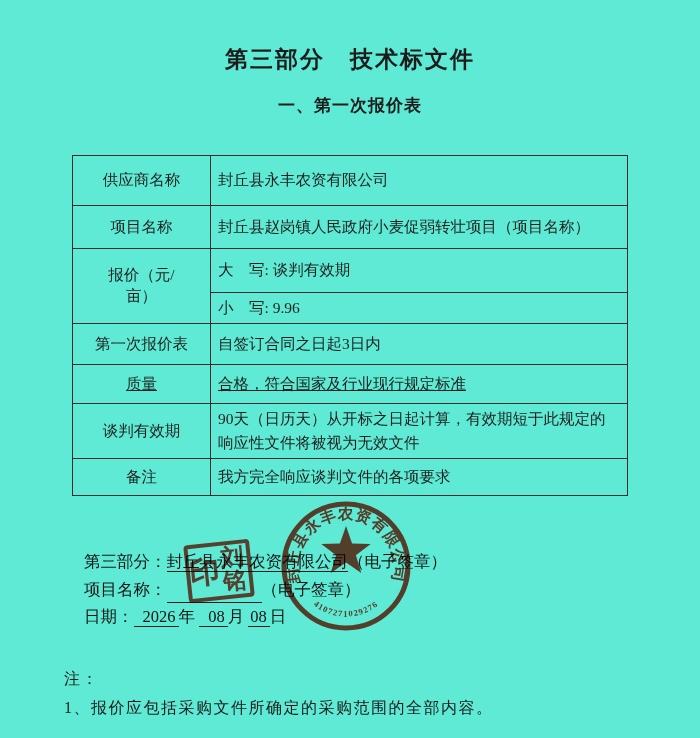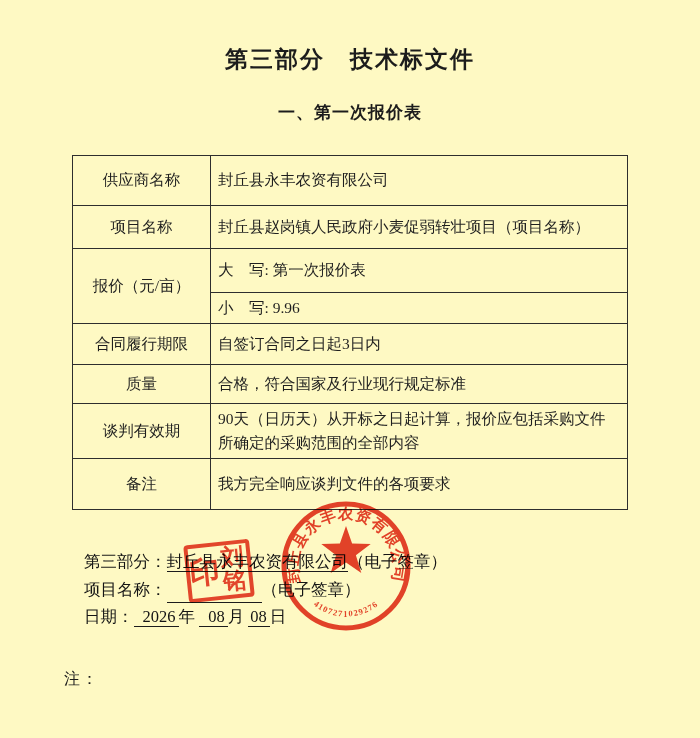--- a/index.html
+++ b/index.html
@@ -1,45 +1,45 @@
 <!DOCTYPE html>
 <html><head>
 <meta charset="utf-8">
 <style>
   * { margin:0; padding:0; box-sizing:border-box; }
   html,body { background:#ffffff; }
   .page {
-    position:relative; width:700px; height:738px; background:#fef9c3;
+    position:relative; width:700px; height:738px; background:#5eead4;
     font-family:"Liberation Serif","DejaVu Serif",serif; color:#1c1c1c;
     overflow:hidden;
   }
   .doc-title {
     position:absolute; top:44px; left:0; width:100%;
     text-align:center; font-size:23px; font-weight:bold; letter-spacing:2px;
   }
   .doc-subtitle {
-    position:absolute; top:101px; left:0; width:100%;
+    position:absolute; top:94px; left:0; width:100%;
     text-align:center; font-size:17px; font-weight:bold; letter-spacing:1px;
   }
   table.quote {
     position:absolute; top:155px; left:72px; width:556px;
     border-collapse:collapse; font-size:15.5px; color:#1f1f1f;
     table-layout:fixed;
   }
   table.quote td { border:1px solid #2e2e2e; vertical-align:middle; }
-  td.lab { width:138px; text-align:center; padding:2px 4px; }
+  td.lab { width:138px; text-align:center; padding:2px 20px; }
   td.val { padding:3px 8px 3px 7px; line-height:1.55; }
   tr.r1 td { height:50px; }
   tr.r2 td { height:43px; }
   tr.r3a td { height:44px; }
   tr.r3b td { height:30px; }
   tr.r4 td { height:41px; }
-  tr.r5 td { height:39px; }
+  tr.r5 td { height:39px;text-decoration:underline; }
   tr.r6 td { height:55px; }
-  tr.r7 td { height:51px; }
+  tr.r7 td { height:37px; }
 
   .sig-block {
     position:absolute; left:84px; top:548px;
     font-size:16.5px; line-height:27.5px; color:#141414;
   }
   .ul { border-bottom:1.5px solid #1c1c1c; }
   .ul-blank { display:inline-block; width:95px; height:18px; border-bottom:1.5px solid #1c1c1c; vertical-align:bottom; }
   .ul-date { border-bottom:1.5px solid #1c1c1c; padding-left:9px; padding-right:3px; }
   .ul-date.snug { padding-left:2px; }
 
@@ -76,36 +76,36 @@
         <tr class="r1">
       <td class="lab">供应商名称</td>
       <td class="val">封丘县永丰农资有限公司</td>
     </tr>
     <tr class="r2">
       <td class="lab">项目名称</td>
       <td class="val">封丘县赵岗镇人民政府小麦促弱转壮项目（项目名称）</td>
     </tr>
     <tr class="r3a">
       <td class="lab" rowspan="2">报价（元/亩）</td>
-      <td class="val">大　写: 第一次报价表</td>
+      <td class="val">大　写: 谈判有效期</td>
     </tr>
     <tr class="r3b">
       <td class="val">小　写: 9.96</td>
     </tr>
     <tr class="r4">
-      <td class="lab">合同履行期限</td>
+      <td class="lab">第一次报价表</td>
       <td class="val">自签订合同之日起3日内</td>
     </tr>
     <tr class="r5">
       <td class="lab">质量</td>
       <td class="val">合格，符合国家及行业现行规定标准</td>
     </tr>
     <tr class="r6">
       <td class="lab">谈判有效期</td>
-      <td class="val">90天（日历天）从开标之日起计算，报价应包括采购文件所确定的采购范围的全部内容</td>
+      <td class="val">90天（日历天）从开标之日起计算，有效期短于此规定的响应性文件将被视为无效文件</td>
     </tr>
     <tr class="r7">
       <td class="lab">备注</td>
       <td class="val">我方完全响应谈判文件的各项要求</td>
     </tr>
   </tbody>
     </table>
 
   <div class="sig-block">
     <div>
@@ -135,15 +135,16 @@
   <div class="seal sq-seal">
     <div class="sq-left">印</div>
     <div class="sq-right">
       <span>刘</span>
       <span>铭</span>
     </div>
   </div>
 
   <div class="notes-block">
     <div>注：</div>
+    <div>1、报价应包括采购文件所确定的采购范围的全部内容。</div>
   </div>
 
 </div>
 
 </body></html>

